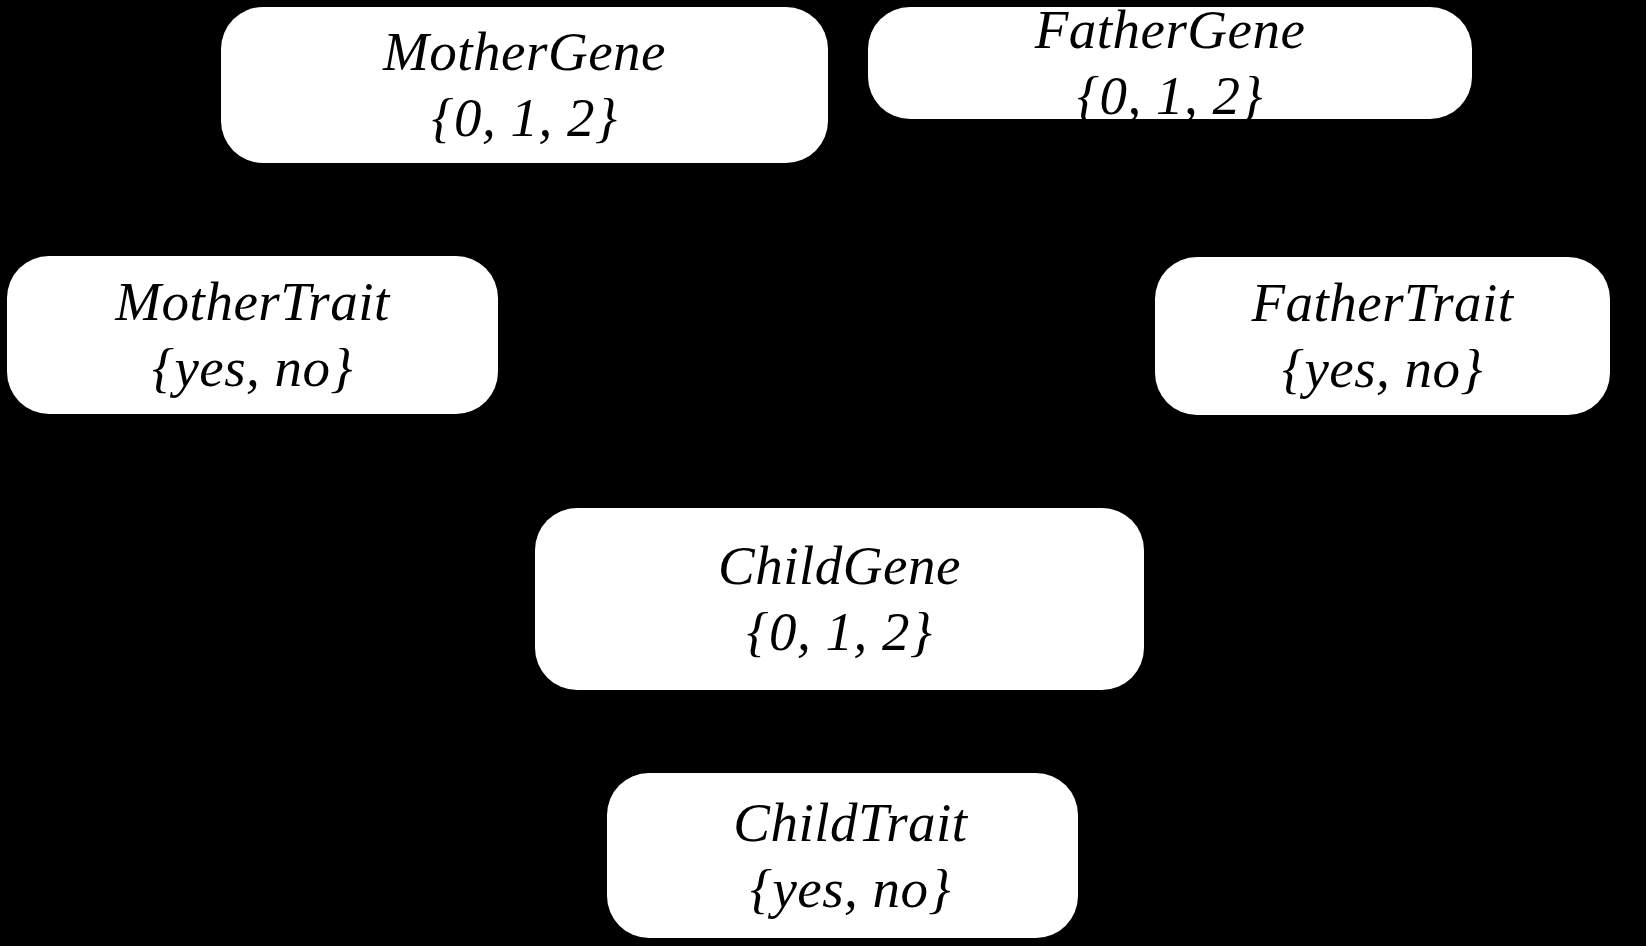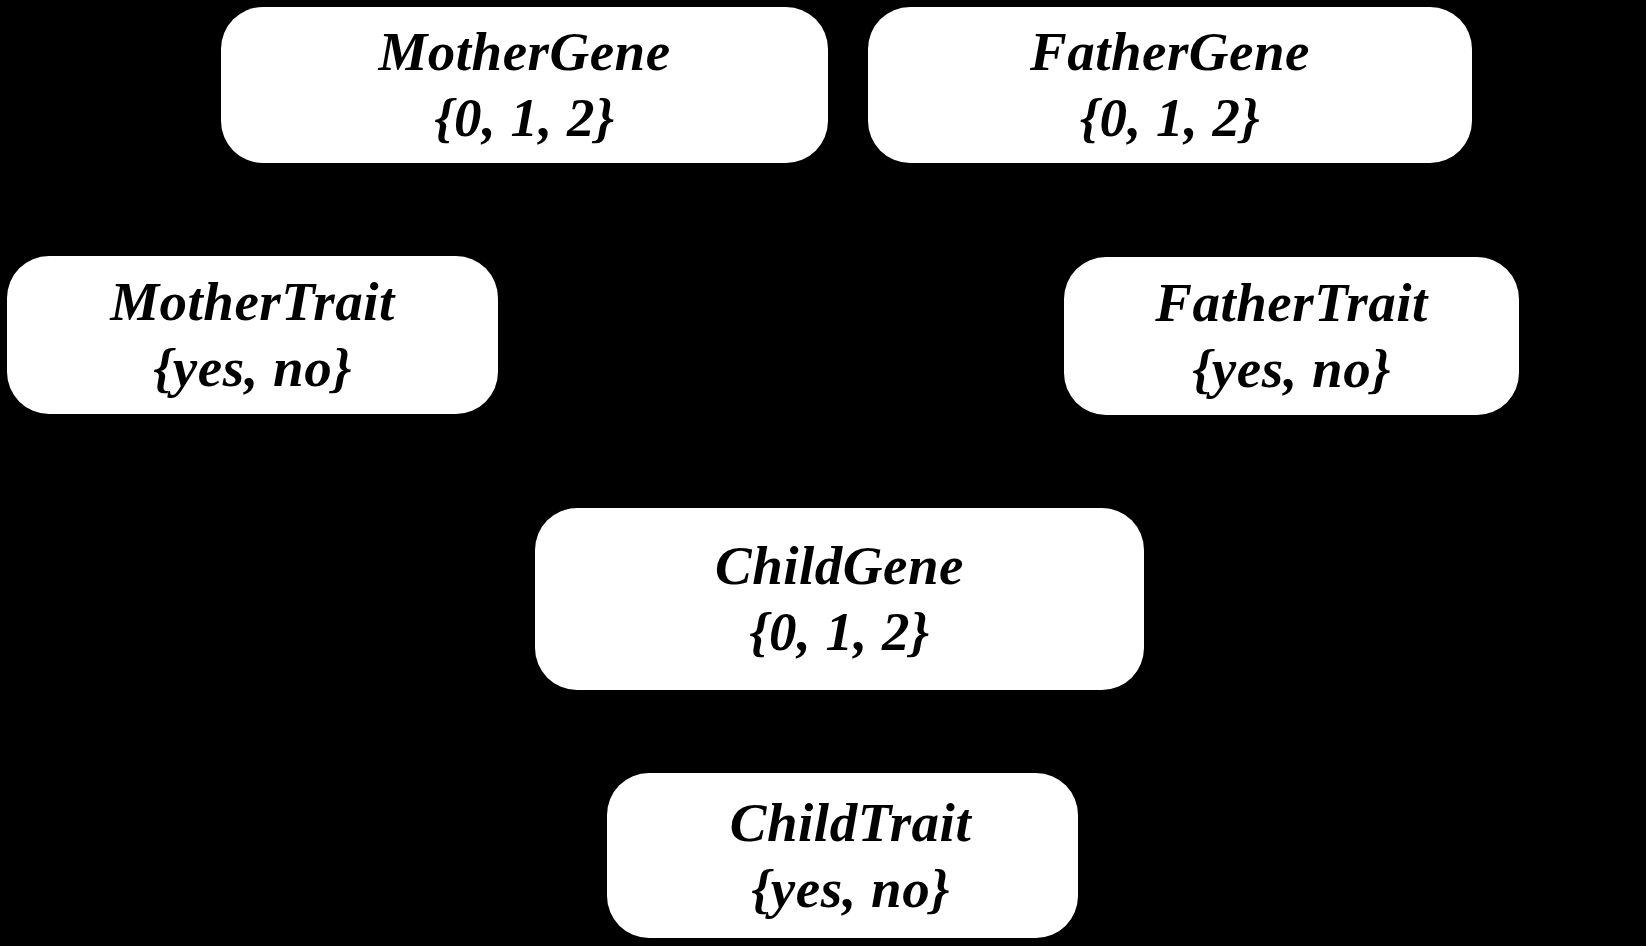--- a/index.html
+++ b/index.html
@@ -25,36 +25,35 @@
     flex-direction: column;
     align-items: center;
     justify-content: center;
     color: #000000;
     text-align: center;
     font-style: italic;
     font-size: 55px;
     line-height: 1.20;
     letter-spacing: 0.5px;
     padding: 4px 12px;
-    font-weight: bold;
   }
   .node .node-label {
     display: block;
     white-space: nowrap;
   }
   .node .node-domain {
     display: block;
     white-space: nowrap;
   }
 
   
   #node-mother-gene  { left: 221px;  top: 7px;   width: 607px; height: 156px; }
-  #node-father-gene  { left: 868px;  top: 7px;   width: 604px; height: 156px; align-items: center; }
+  #node-father-gene  { left: 868px;  top: 7px;   width: 604px; height: 112px; align-items: center; }
   #node-mother-trait { left: 7px;    top: 256px; width: 491px; height: 158px; }
-  #node-father-trait { left: 1064px; top: 257px; width: 455px; height: 158px; }
+  #node-father-trait { left: 1155px; top: 257px; width: 455px; height: 158px; }
   #node-child-gene   { left: 535px;  top: 508px; width: 609px; height: 182px; }
   #node-child-trait  { left: 607px;  top: 773px; width: 471px; height: 165px; padding-left: 28px; }
 </style>
 </head>
 <body>
 
 <div id="canvas">
 
   <div class="node" id="node-mother-gene">
     <span class="node-label">MotherGene</span>

